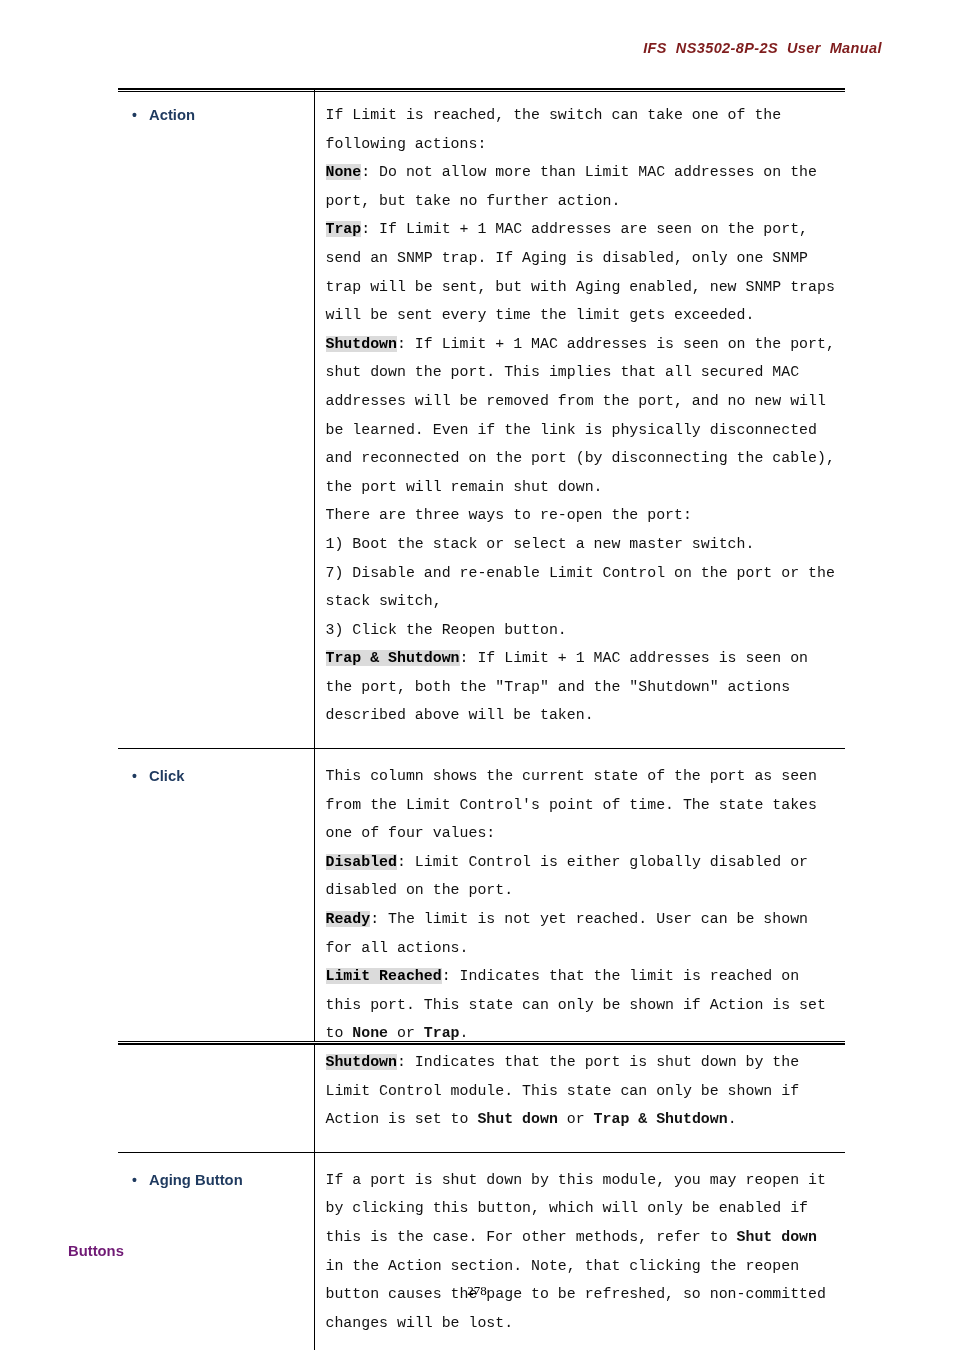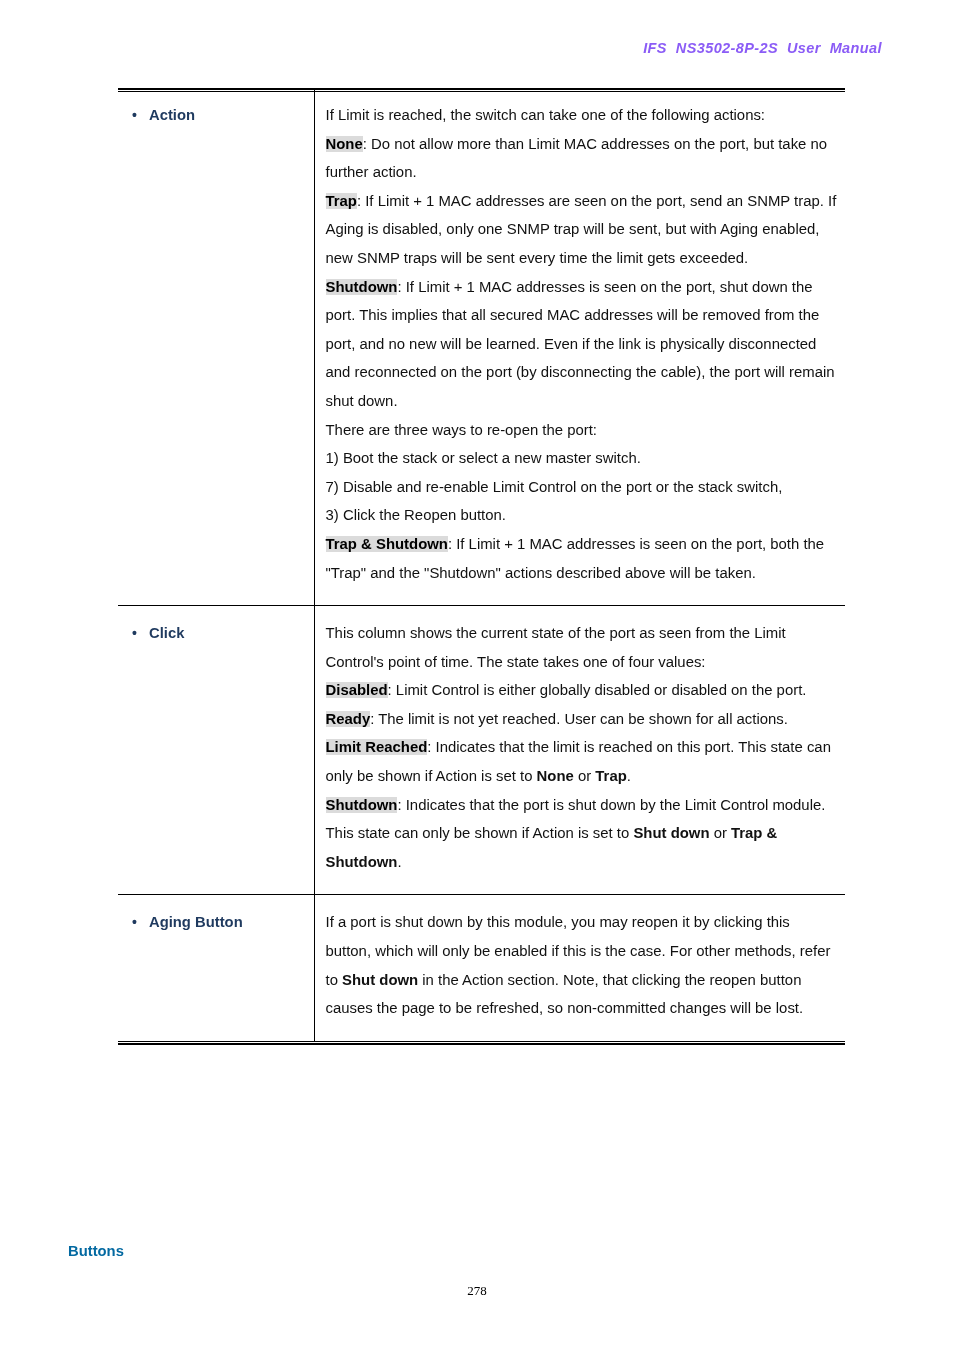--- a/index.html
+++ b/index.html
@@ -18,21 +18,21 @@
 
   
   .page-header {
     position: absolute;
     top: 40px;
     right: 72px;
     font-size: 14.5px;
     font-weight: bold;
     font-style: italic;
     letter-spacing: 0.4px;
-    color: #8b5cf6;
+    color: #7f1d1d;
     white-space: pre;
   }
 
   
   .spec-table {
     position: absolute;
     left: 118px;
     top: 88px;
     width: 727px;
     border-collapse: collapse;
@@ -97,36 +97,36 @@
     color: #1F3A5F;
   }
 
   
   .desc {
     font-size: 14.9px;
     line-height: 28.6px;
     color: #111;
     text-align: left;
   }
-  .desc p { margin: 0; }
+  .desc p { margin: 0; font-family: Liberation Mono, monospace; }
   .kw {
     font-weight: bold;
     background: #DBDBDB;
     color: #000;
   }
   .b { font-weight: bold; }
 
   
   .buttons-heading {
     position: absolute;
     left: 68px;
     top: 1243px;
     font-size: 14.8px;
     font-weight: bold;
-    color: #0369a1;
+    color: #701a75;
   }
 
   
   .page-number {
     position: absolute;
     left: 0;
     right: 0;
     top: 1283px;
     text-align: center;
     font-size: 13px;

